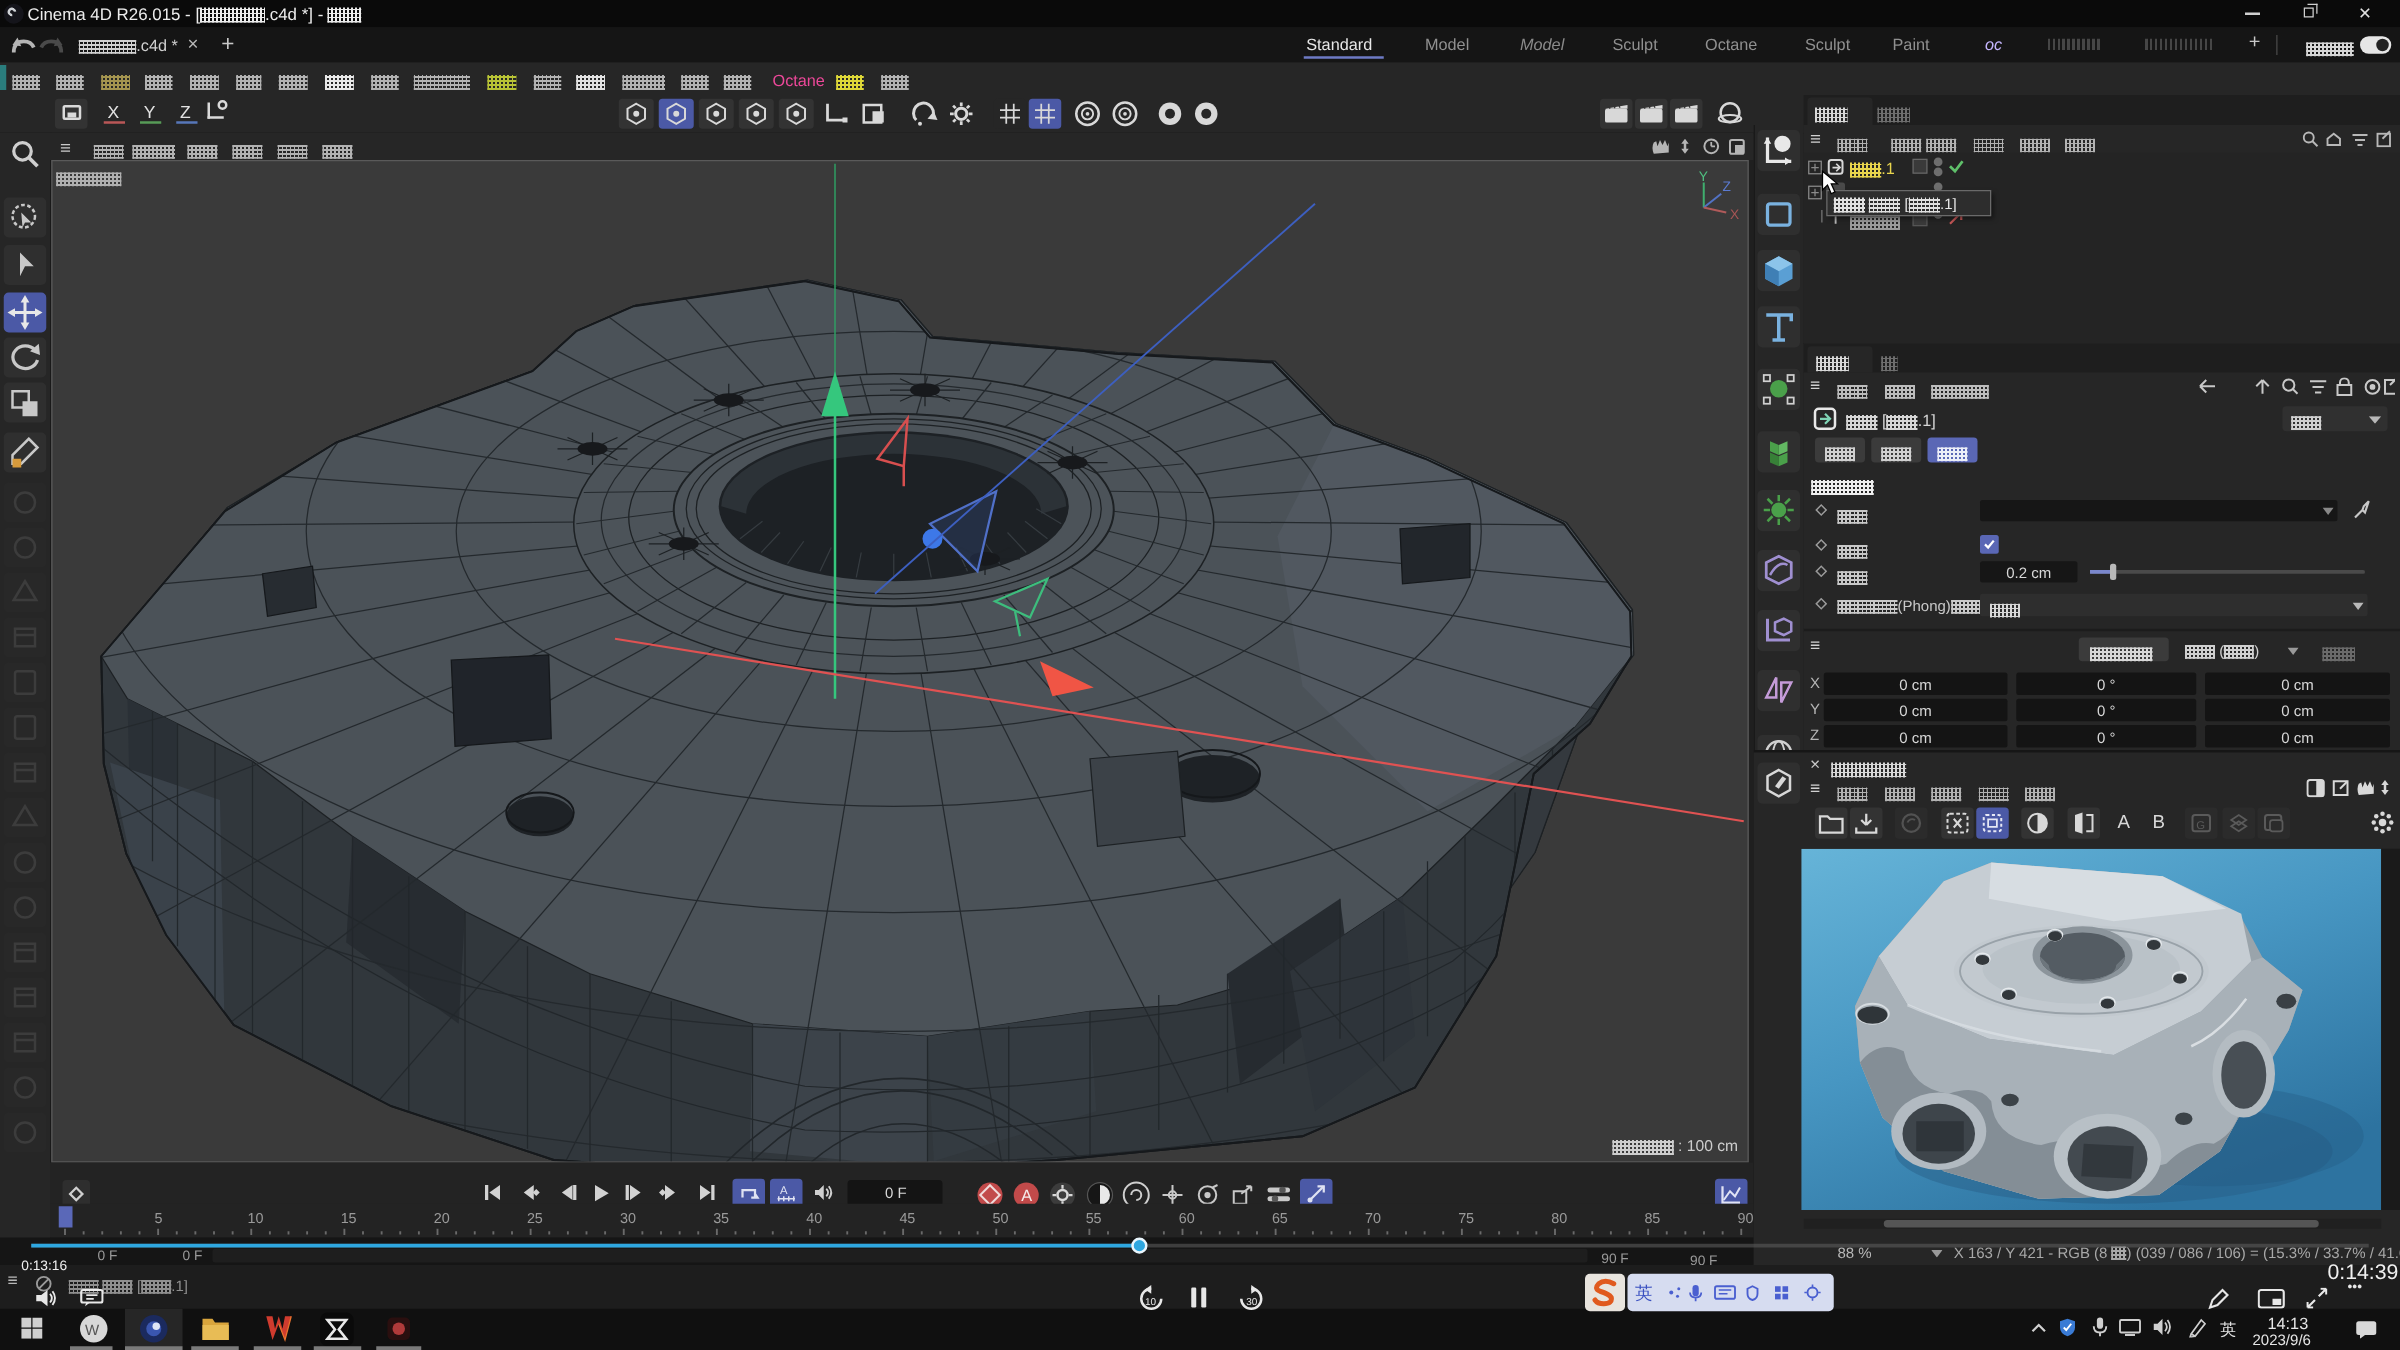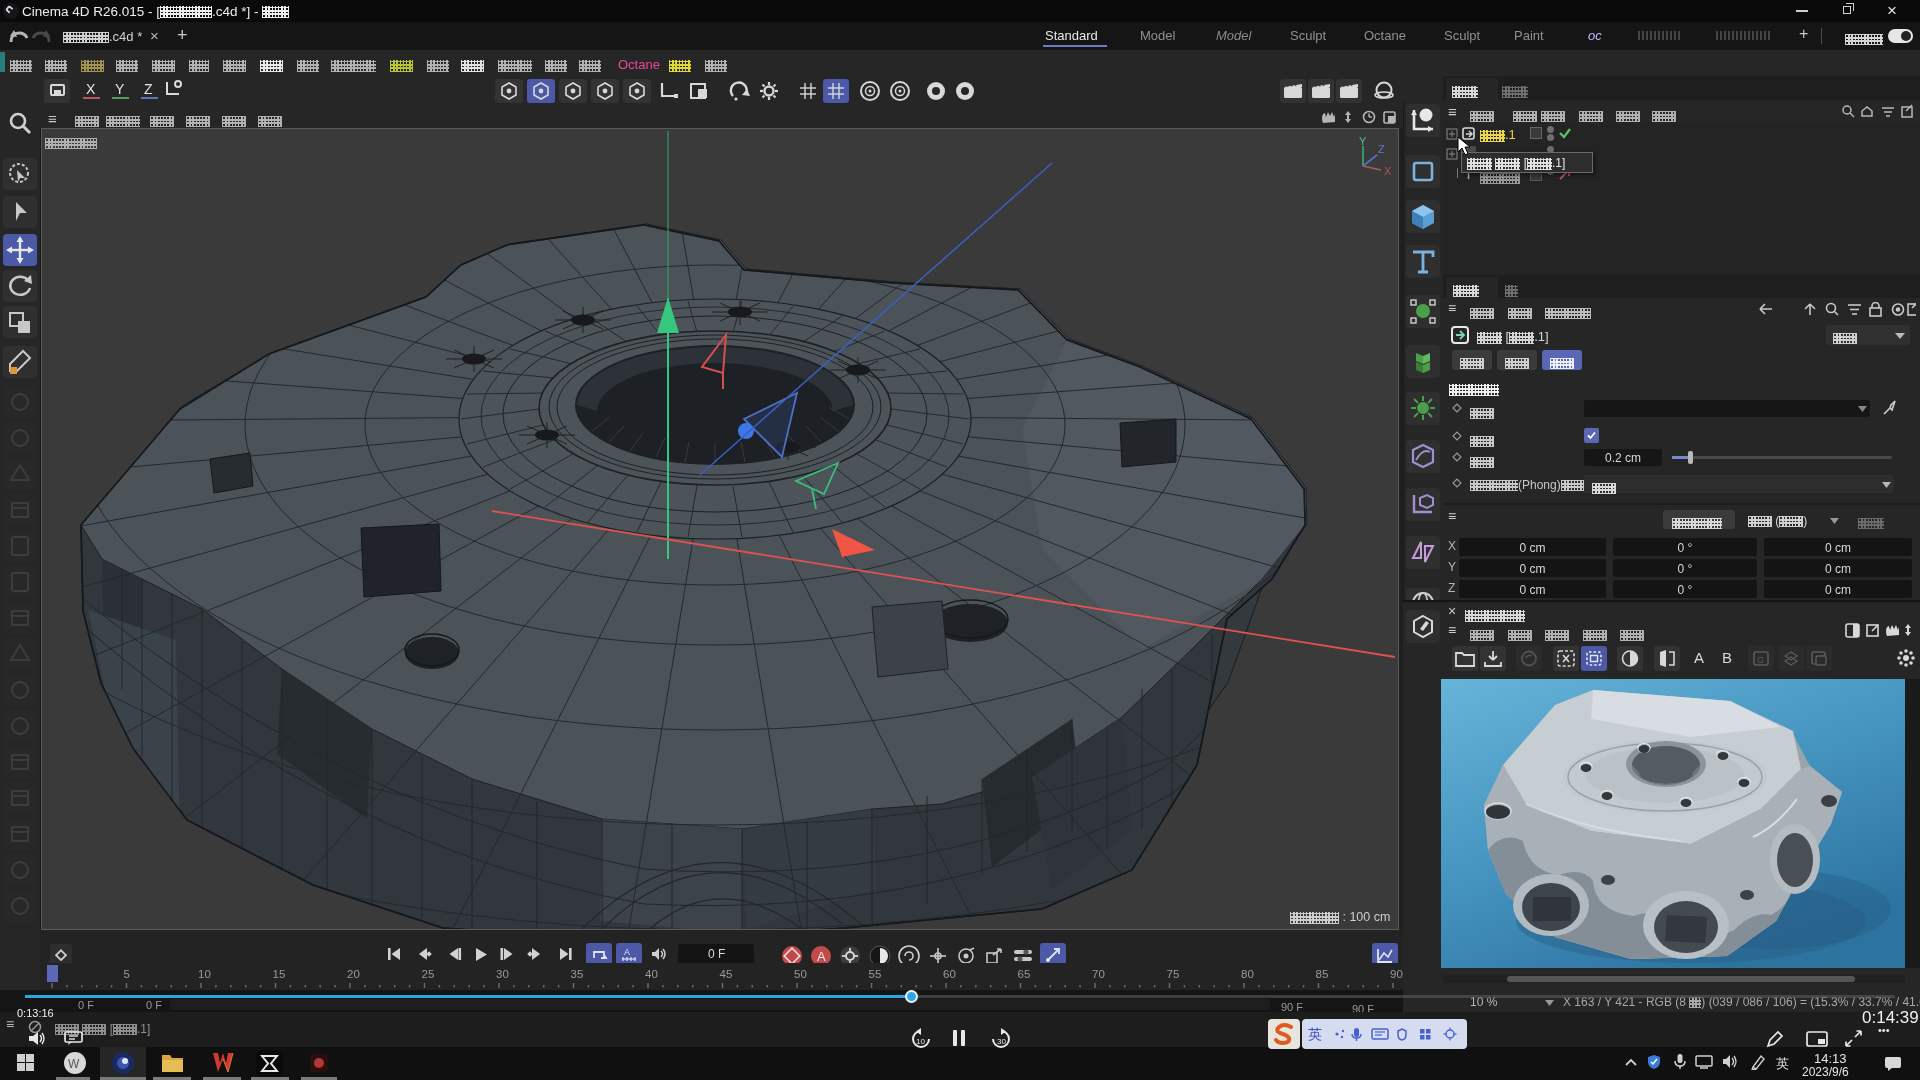--- a/index.html
+++ b/index.html
@@ -1269,21 +1269,21 @@
       <ellipse cx="57" cy="133" rx="12" ry="7" fill="#2f3539"></ellipse>
       <ellipse cx="388" cy="122" rx="8" ry="6" fill="#3a4045"></ellipse>
       <ellipse cx="167" cy="201" rx="7" ry="5" fill="#3c4348"></ellipse>
       <ellipse cx="306" cy="216" rx="7" ry="5" fill="#3c4348"></ellipse>
       <path d="M85,125 Q145,152 240,162" fill="none" stroke="#dfe5e9" stroke-width="2" opacity="0.6"></path>
       <path d="M356,120 Q335,148 312,158" fill="none" stroke="#eef1f3" stroke-width="2" opacity="0.7"></path>
     </svg>
 <div class="abs" style="left:1905px;top:679px;width:15px;height:289px;background:#1a1a1a;"></div>
 <div class="abs" style="left:1443px;top:975px;width:462px;height:8px;background:#202020;"></div>
 <div class="abs" style="left:1507px;top:976px;width:348px;height:6px;background:#555;border-radius:3px;"></div>
-<div class="abs" style="left:1470px;top:995px;color:#b8b8b8;font-size:12px;white-space:nowrap;">10 %</div>
+<div class="abs" style="left:1470px;top:995px;color:#b8b8b8;font-size:12px;white-space:nowrap;">88 %</div>
 <svg class="abs" style="left:1545px;top:1000px" width="9" height="6" viewBox="0 0 9 6">
       <path d="M0 0 L4.5 6 L9 0 Z" fill="#999"></path>
     </svg>
 <div class="abs" style="left:1563px;top:995px;white-space:nowrap;color:#a8a8a8;font-size:12px;">X 163 / Y 421 - RGB (8 <span class="zh" style="width:12px;--c:#a8a8a8"></span>) (039 / 086 / 106) = (15.3% / 33.7% / 41.6</div>
 <div class="abs" style="left:25px;top:995px;width:1870px;height:3px;background:#5a5a5a;opacity:.6;"></div>
 <div class="abs" style="left:25px;top:995px;width:887px;height:3px;background:#2ea7e0;"></div>
 <div class="abs" style="left:905px;top:990px;width:13px;height:13px;border-radius:50%;background:#2ea7e0;border:2px solid #eaf6fd;"></div>
 <div class="abs" style="left:17px;top:1007px;color:#f0f0f0;font-size:11px;white-space:nowrap;">0:13:16</div>
 <div class="abs" style="left:1862px;top:1008px;color:#f0f0f0;font-size:17px;white-space:nowrap;">0:14:39</div>
 <svg class="abs" style="left:28px;top:1031px" width="19" height="15" viewBox="0 0 19 15">

